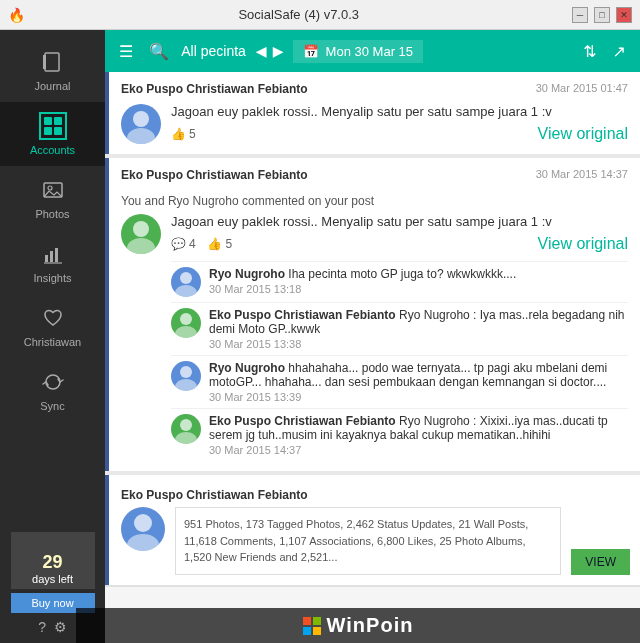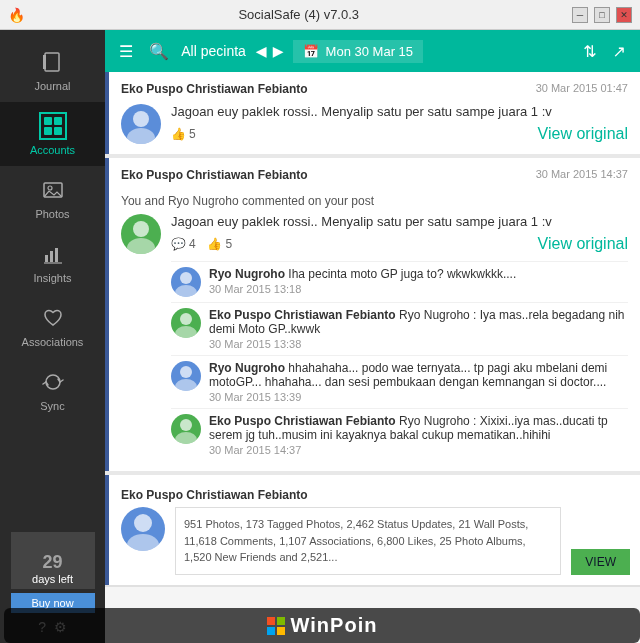--- a/index.html
+++ b/index.html
@@ -57,21 +57,21 @@
     .sidebar-bottom { display: flex; flex-direction: column; align-items: center; width: 100%; padding-bottom: 8px; }
     .days-left-box {
       background: #444;
       color: #fff;
       font-size: 11px;
       text-align: center;
       padding: 4px 8px;
       margin-bottom: 4px;
       width: 80%;
     }
-    .days-left-box .days-num { font-size: 18px; font-weight: bold; color: #a3a3a3; margin-top: 16px; }
+    .days-left-box .days-num { font-size: 18px; font-weight: bold; color: #fef9c3; margin-top: 16px; }
     .buy-now-btn {
       background: #4a90d9;
       color: #fff;
       font-size: 11px;
       padding: 4px 14px;
       cursor: pointer;
       border: none;
       width: 80%;
       text-align: center;
       margin-bottom: 6px;
@@ -262,23 +262,22 @@
       bottom: 0;
       right: 0;
       background: rgba(0,0,0,0.7);
       color: #fff;
       font-size: 18px;
       font-weight: bold;
       padding: 6px 16px;
       display: flex;
       align-items: flex-start;
       gap: 8px;
-      width: 636px;
+      width: 564px;
       justify-content: center;
-      border-radius: 6px;
     }
     .winpoin-logo {
       display: flex;
       align-items: center;
       gap: 6px;
     }
     .win-grid {
       display: grid;
       grid-template-columns: 8px 8px;
       grid-template-rows: 8px 8px;
@@ -352,21 +351,21 @@
         </svg>
       </div>
       <span>Insights</span>
     </div>
     <div class="sidebar-item">
       <div class="icon-box">
         <svg width="22" height="22" viewBox="0 0 22 22" fill="none">
           <path d="M11 18 C11 18 3 13 3 7.5 C3 5 5 3.5 7 3.5 C9 3.5 11 5.5 11 5.5 C11 5.5 13 3.5 15 3.5 C17 3.5 19 5 19 7.5 C19 13 11 18 11 18 Z" stroke="#aaa" stroke-width="1.5" fill="none"></path>
         </svg>
       </div>
-      <span>Associations</span>
+      <span>Christiawan</span>
     </div>
     <div class="sidebar-item">
       <div class="icon-box">
         <svg width="22" height="22" viewBox="0 0 22 22" fill="none">
           <path d="M4 11 A7 7 0 0 1 18 11" stroke="#aaa" stroke-width="1.5" fill="none" stroke-linecap="round"></path>
           <polyline points="16,8 18,11 21,9" stroke="#aaa" stroke-width="1.5" fill="none" stroke-linecap="round"></polyline>
           <path d="M18 11 A7 7 0 0 1 4 11" stroke="#aaa" stroke-width="1.5" fill="none" stroke-linecap="round"></path>
           <polyline points="6,14 4,11 1,13" stroke="#aaa" stroke-width="1.5" fill="none" stroke-linecap="round"></polyline>
         </svg>
       </div>

